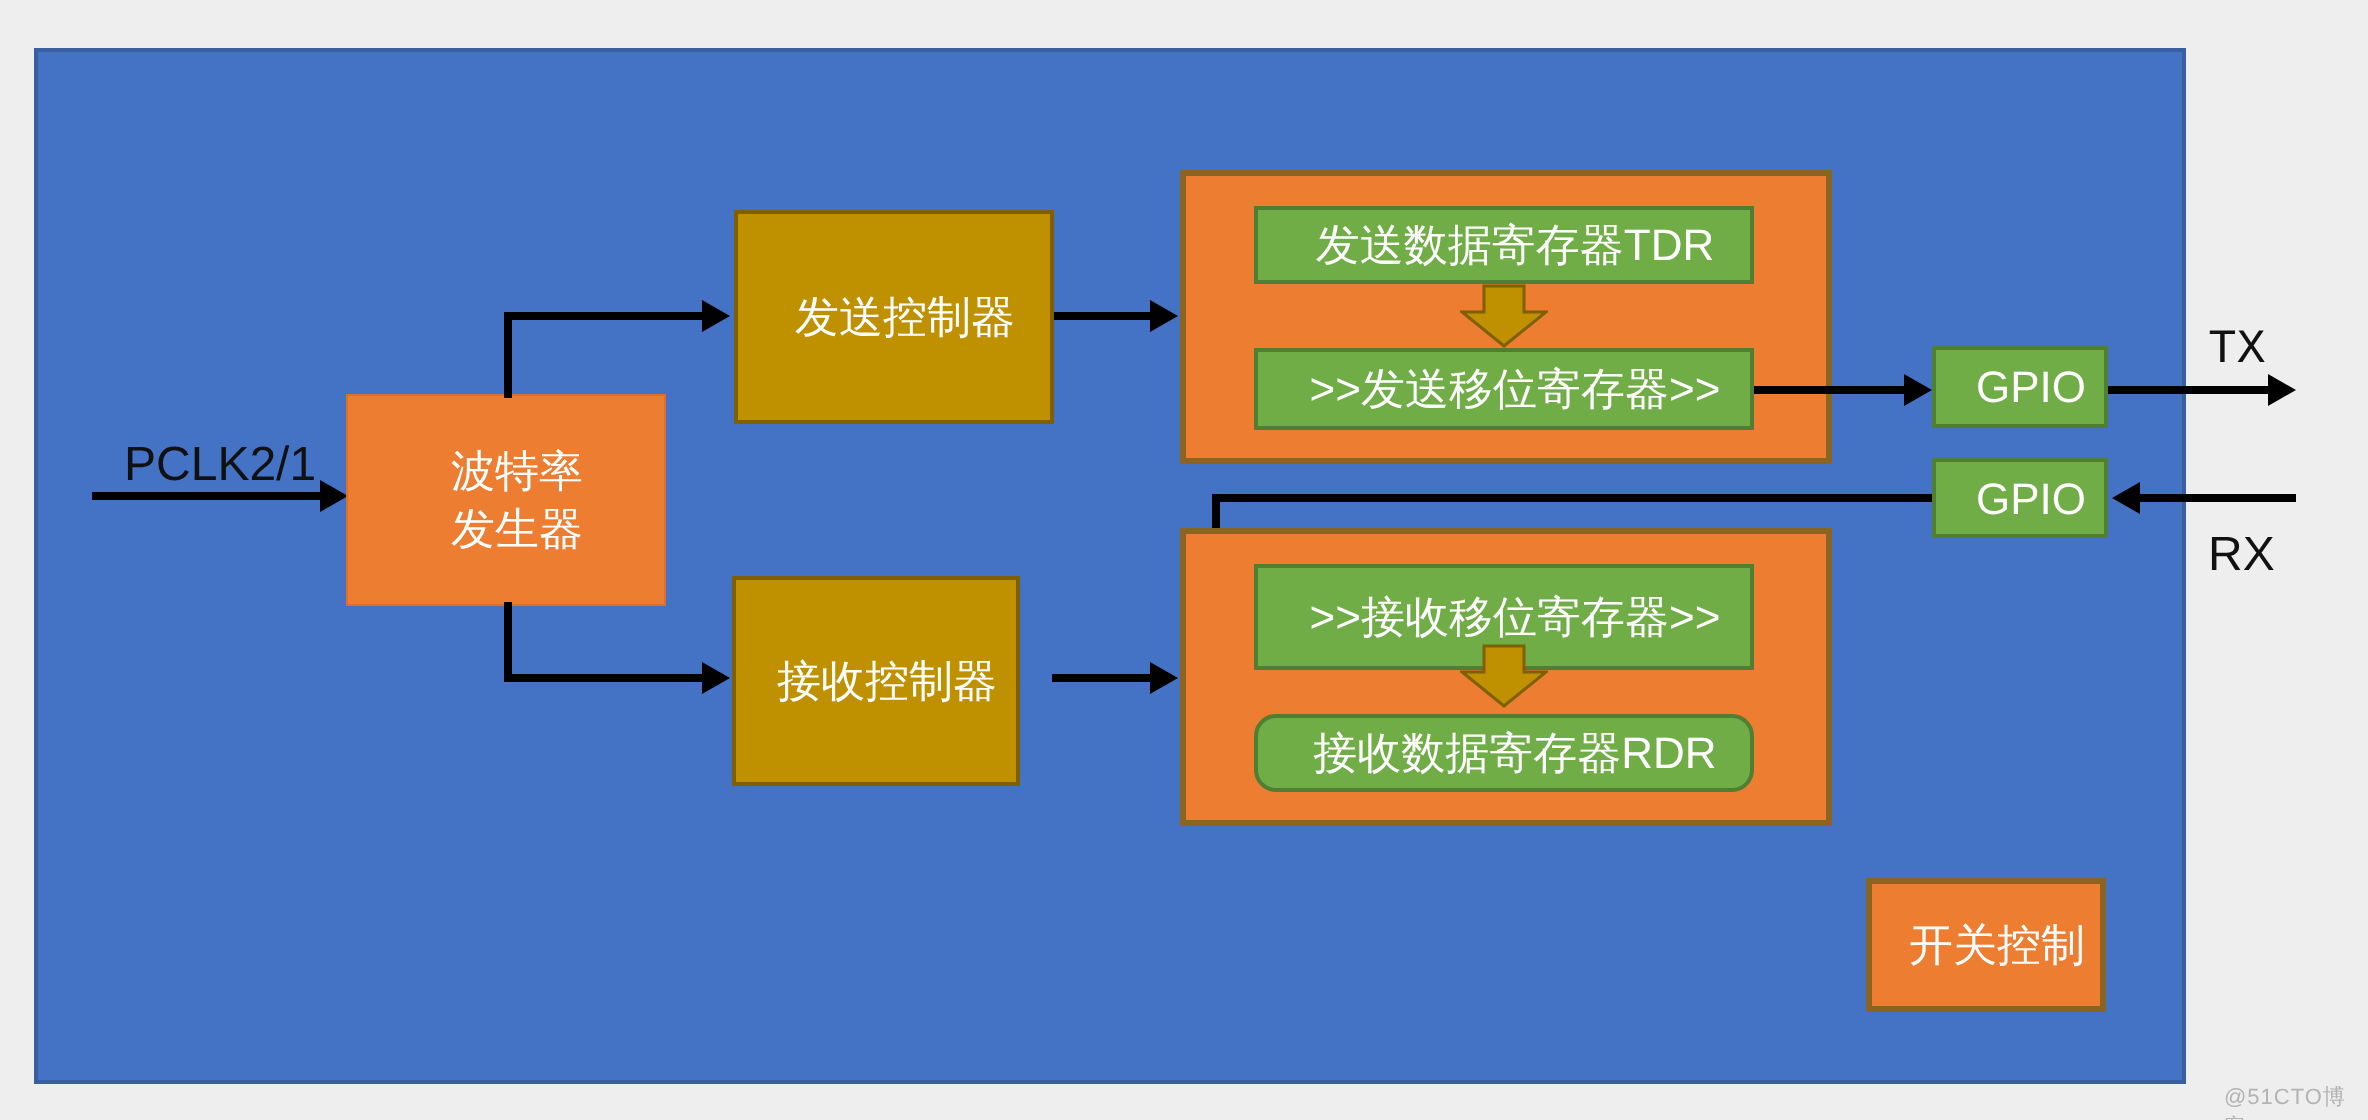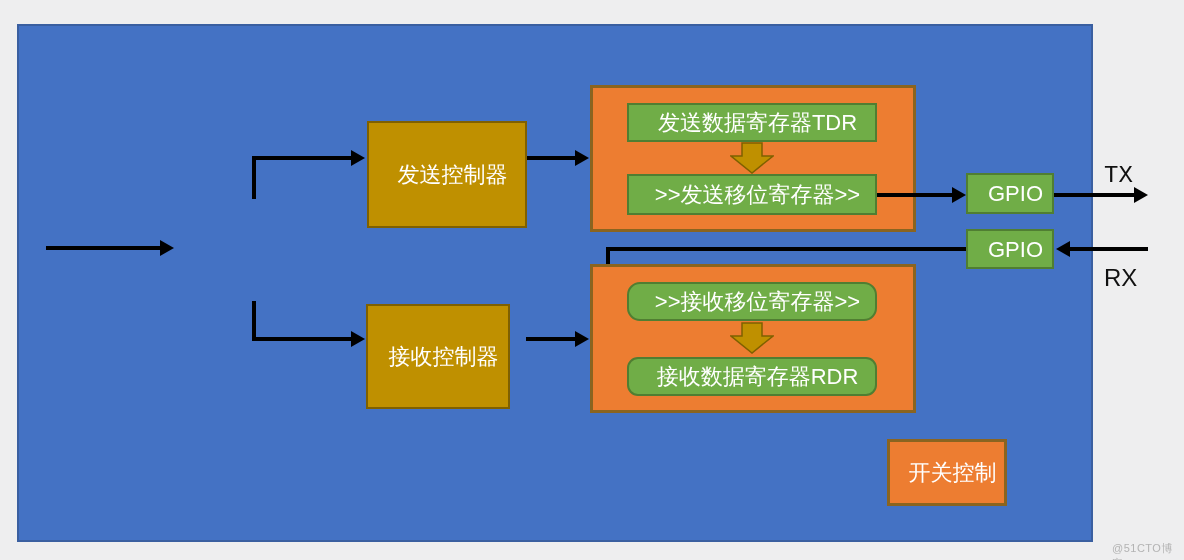--- a/index.html
+++ b/index.html
@@ -22,21 +22,21 @@
   .box{
     position:absolute;box-sizing:border-box;
     display:flex;flex-direction:column;align-items:center;justify-content:center;
     color:var(--text-light,#fff);
     font-size:22px;line-height:29px;text-align:center;
     white-space:nowrap;
     padding-left:11px;
   }
   .orange{background:var(--orange-fill,#ED7D31);border:1px solid var(--orange-soft-border,#DD7028);}
   .orange-ctr{background:var(--orange-fill,#ED7D31);border:3px solid var(--orange-border,#8A6420);}
-  .gold{background:var(--gold-fill,#BF9000);border:2px solid var(--gold-border,#7F6000);margin-top:16px;}
+  .gold{background:var(--gold-fill,#BF9000);border:2px solid var(--gold-border,#7F6000);}
   .green{background:var(--green-fill,#70AD47);border:2px solid var(--green-border,#507E32);}
   .hline{position:absolute;height:4px;background:var(--line-color,#000);}
   .vline{position:absolute;width:4px;background:var(--line-color,#000);}
   .ah-r{position:absolute;width:0;height:0;
     border-top:8px solid transparent;border-bottom:8px solid transparent;
     border-left:14px solid var(--line-color,#000);}
   .ah-l{position:absolute;width:0;height:0;
     border-top:8px solid transparent;border-bottom:8px solid transparent;
     border-right:14px solid var(--line-color,#000);}
   .lbl{position:absolute;color:var(--text-dark,#111);font-size:24px;white-space:nowrap;}
@@ -44,23 +44,28 @@
   .watermark{position:absolute;left:1112px;top:541px;font-size:11px;
     color:var(--watermark-color,#B3B3B3);letter-spacing:0.5px;}
 </style>
 </head>
 <body>
 
 <div id="stage">
 
   <div class="canvas"></div>
 
+  <div class="lbl" style="left:62px;top:219px;">PCLK2/1</div>
   <div class="hline" style="left:46px;top:246px;width:116px;"></div>
   <div class="ah-r" style="left:160px;top:240px;"></div>
 
+  <div class="box orange" style="left:173px;top:197px;width:160px;height:106px;">
+    <span>波特率</span>
+    <span>发生器</span>
+  </div>
 
   <div class="vline" style="left:252px;top:156px;height:43px;"></div>
   <div class="hline" style="left:252px;top:156px;width:100px;"></div>
   <div class="ah-r" style="left:351px;top:150px;"></div>
 
   <div class="vline" style="left:252px;top:301px;height:40px;"></div>
   <div class="hline" style="left:252px;top:337px;width:100px;"></div>
   <div class="ah-r" style="left:351px;top:331px;"></div>
 
   <div class="box gold" style="left:367px;top:105px;width:160px;height:107px;">
@@ -105,29 +110,29 @@
   <div class="box green" style="left:966px;top:229px;width:88px;height:40px;">
     <span>GPIO</span>
   </div>
 
   <div class="hline" style="left:606px;top:247px;width:360px;"></div>
   <div class="vline" style="left:606px;top:247px;height:57px;"></div>
   <div class="hline" style="left:606px;top:300px;width:10px;"></div>
   <div class="ah-r" style="left:613px;top:294px;"></div>
 
   <div class="box orange-ctr" style="left:590px;top:264px;width:326px;height:149px;"></div>
-  <div class="box green" style="left:627px;top:282px;width:250px;height:39px;font-size:22px;border-radius:13px;">
+  <div class="box green" style="left:627px;top:282px;width:250px;height:53px;font-size:22px;">
     <span>&gt;&gt;接收移位寄存器&gt;&gt;</span>
   </div>
   <svg class="blockarrow" style="left:730px;top:322px;" width="44" height="32" viewBox="0 0 44 32">
     <polygon points="12,1 32,1 32,14 43,14 22,31 1,14 12,14" fill="#BF9000" stroke="#7F6000" stroke-width="1.5"></polygon>
   </svg>
   <div class="box green" style="left:627px;top:357px;width:250px;height:39px;font-size:22px;border-radius:11px;">
     <span>接收数据寄存器RDR</span>
   </div>
 
-  <div class="box orange-ctr" style="left:887px;top:439px;width:120px;height:67px;">
+  <div class="box orange-ctr" style="left:933px;top:439px;width:120px;height:67px;">
     <span>开关控制</span>
   </div>
 
   <div class="watermark">@51CTO博客</div>
 
 </div>
 
 </body></html>

